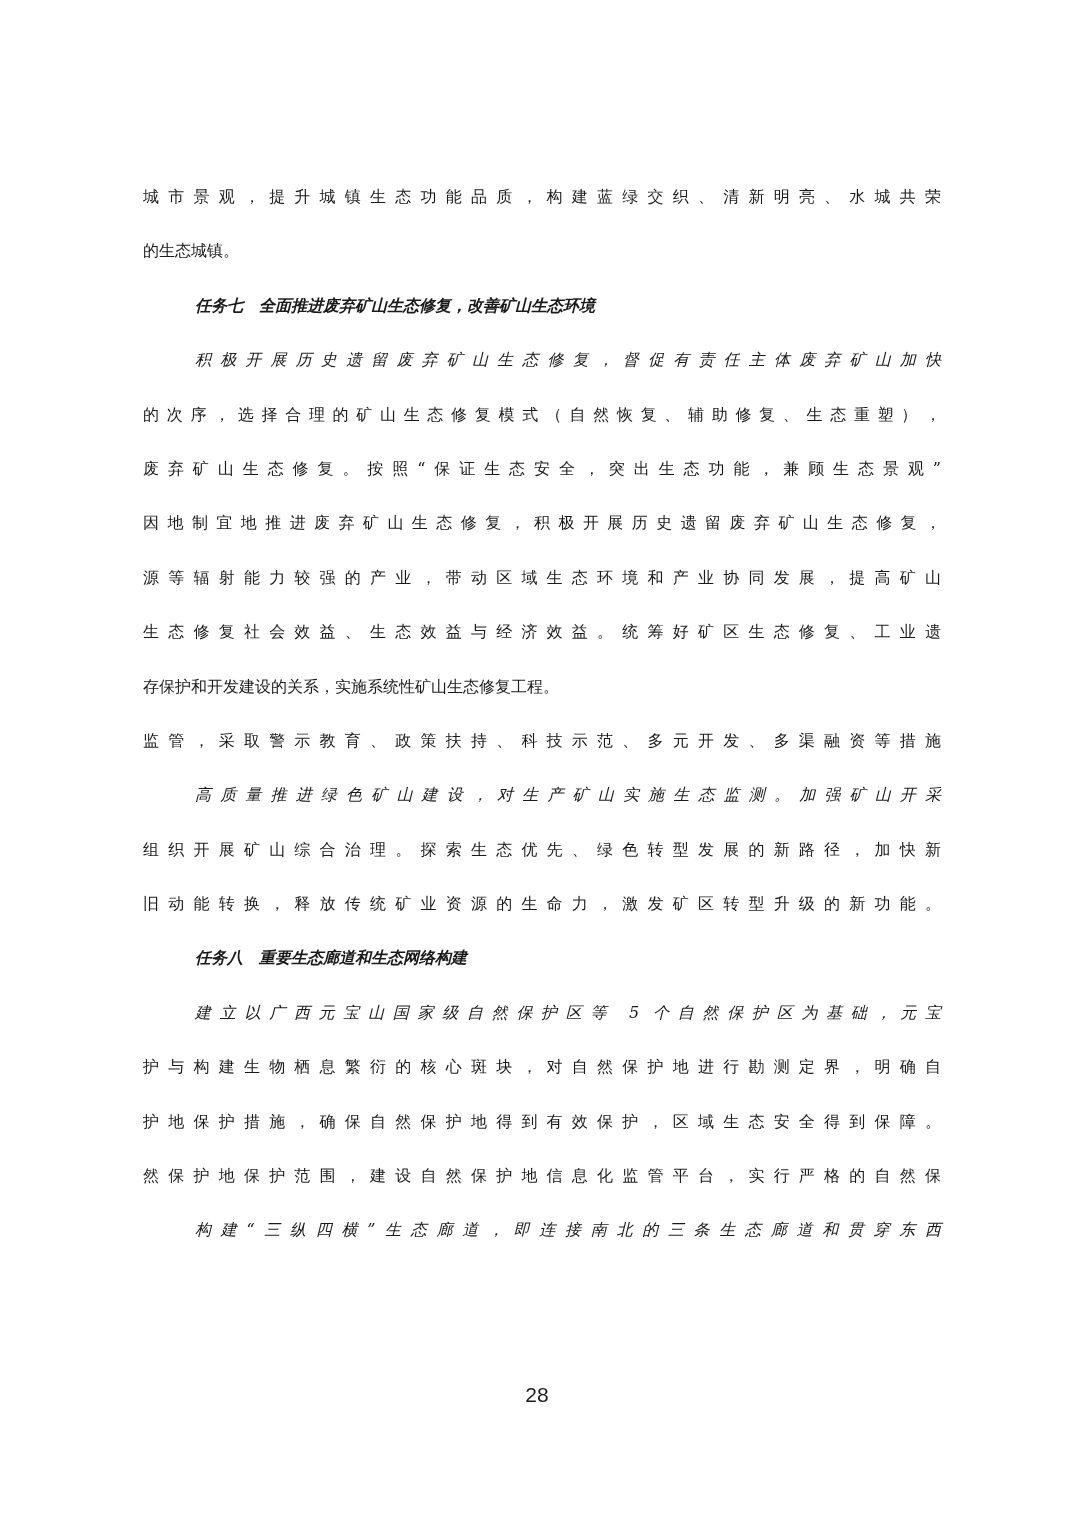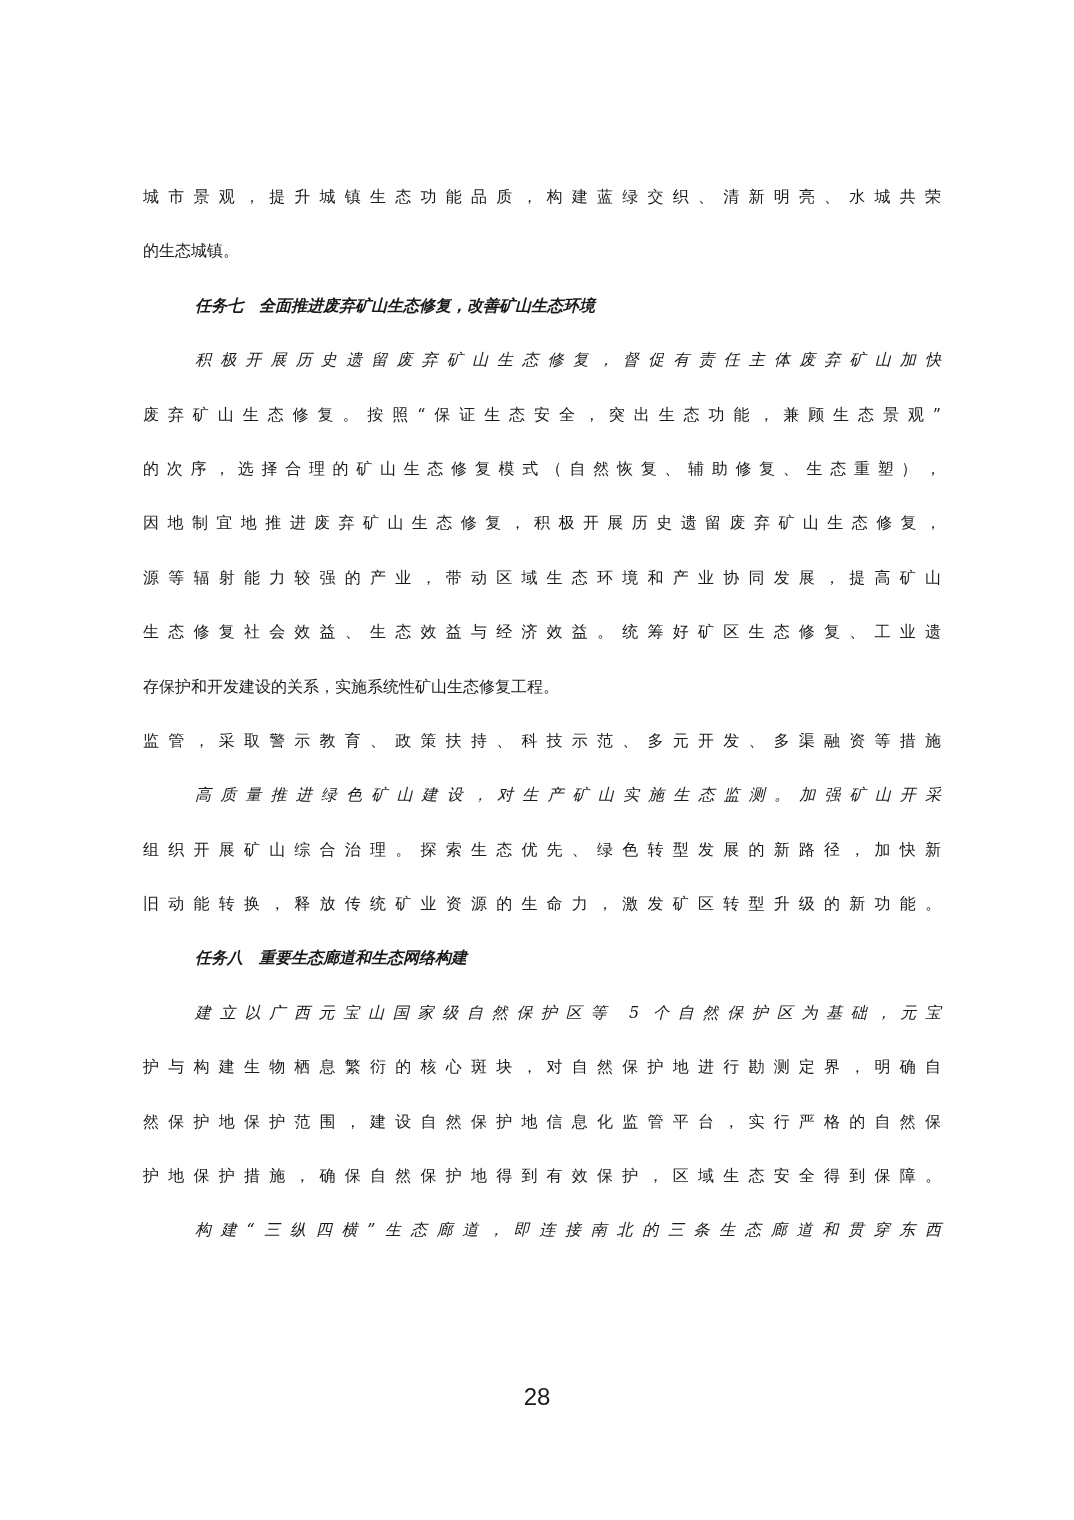--- a/index.html
+++ b/index.html
@@ -42,44 +42,44 @@
     text-indent: 52px;
     font-style: italic;
   }
   .page-number {
     position: absolute;
     left: 0;
     top: 1383px;
     width: 100%;
     text-align: center;
     font-family: "Liberation Sans", sans-serif;
-    font-size: 24px;
+    font-size: 21px;
     color: #1a1a1a;
   }
 </style>
 </head>
 <body>
 
 <div class="page">
   <div class="text-block">
       <div class="line justify">城市景观，提升城镇生态功能品质，构建蓝绿交织、清新明亮、水城共荣</div>
       <div class="line">的生态城镇。</div>
       <div class="line heading indent">任务七　全面推进废弃矿山生态修复，改善矿山生态环境</div>
       <div class="line indent justify">积极开展历史遗留废弃矿山生态修复，督促有责任主体废弃矿山加快</div>
+      <div class="line justify">的次序，选择合理的矿山生态修复模式（自然恢复、辅助修复、生态重塑），</div>
       <div class="line justify">废弃矿山生态修复。按照“保证生态安全，突出生态功能，兼顾生态景观”</div>
-      <div class="line justify">的次序，选择合理的矿山生态修复模式（自然恢复、辅助修复、生态重塑），</div>
       <div class="line justify">因地制宜地推进废弃矿山生态修复，积极开展历史遗留废弃矿山生态修复，</div>
       <div class="line justify">源等辐射能力较强的产业，带动区域生态环境和产业协同发展，提高矿山</div>
       <div class="line justify">生态修复社会效益、生态效益与经济效益。统筹好矿区生态修复、工业遗</div>
       <div class="line">存保护和开发建设的关系，实施系统性矿山生态修复工程。</div>
       <div class="line justify">监管，采取警示教育、政策扶持、科技示范、多元开发、多渠融资等措施</div>
       <div class="line indent justify">高质量推进绿色矿山建设，对生产矿山实施生态监测。加强矿山开采</div>
       <div class="line justify">组织开展矿山综合治理。探索生态优先、绿色转型发展的新路径，加快新</div>
       <div class="line justify">旧动能转换，释放传统矿业资源的生命力，激发矿区转型升级的新功能。</div>
       <div class="line heading indent">任务八　重要生态廊道和生态网络构建</div>
       <div class="line indent justify">建立以广西元宝山国家级自然保护区等 5 个自然保护区为基础，元宝</div>
       <div class="line justify">护与构建生物栖息繁衍的核心斑块，对自然保护地进行勘测定界，明确自</div>
+      <div class="line justify">护地保护措施，确保自然保护地得到有效保护，区域生态安全得到保障。</div>
       <div class="line justify">然保护地保护范围，建设自然保护地信息化监管平台，实行严格的自然保</div>
-      <div class="line justify">护地保护措施，确保自然保护地得到有效保护，区域生态安全得到保障。</div>
       <div class="line indent justify">构建“三纵四横”生态廊道，即连接南北的三条生态廊道和贯穿东西</div>
     </div>
   <div class="page-number">28</div>
 </div>
 
 </body></html>

